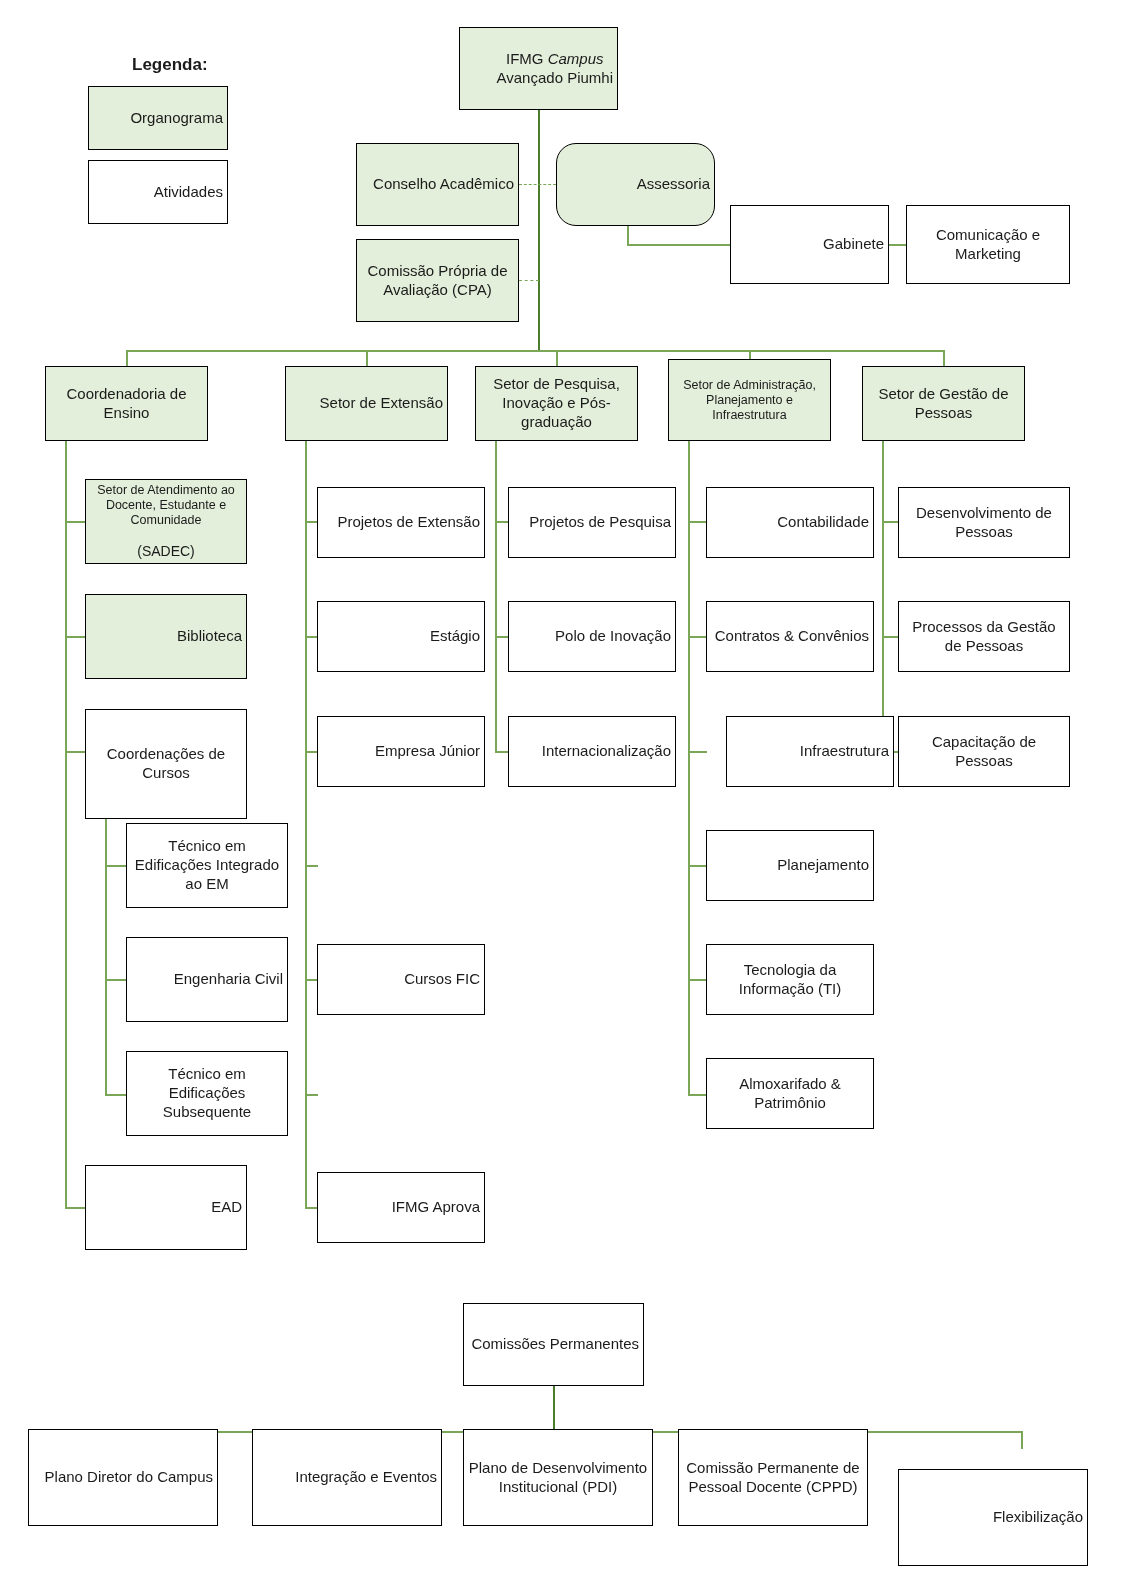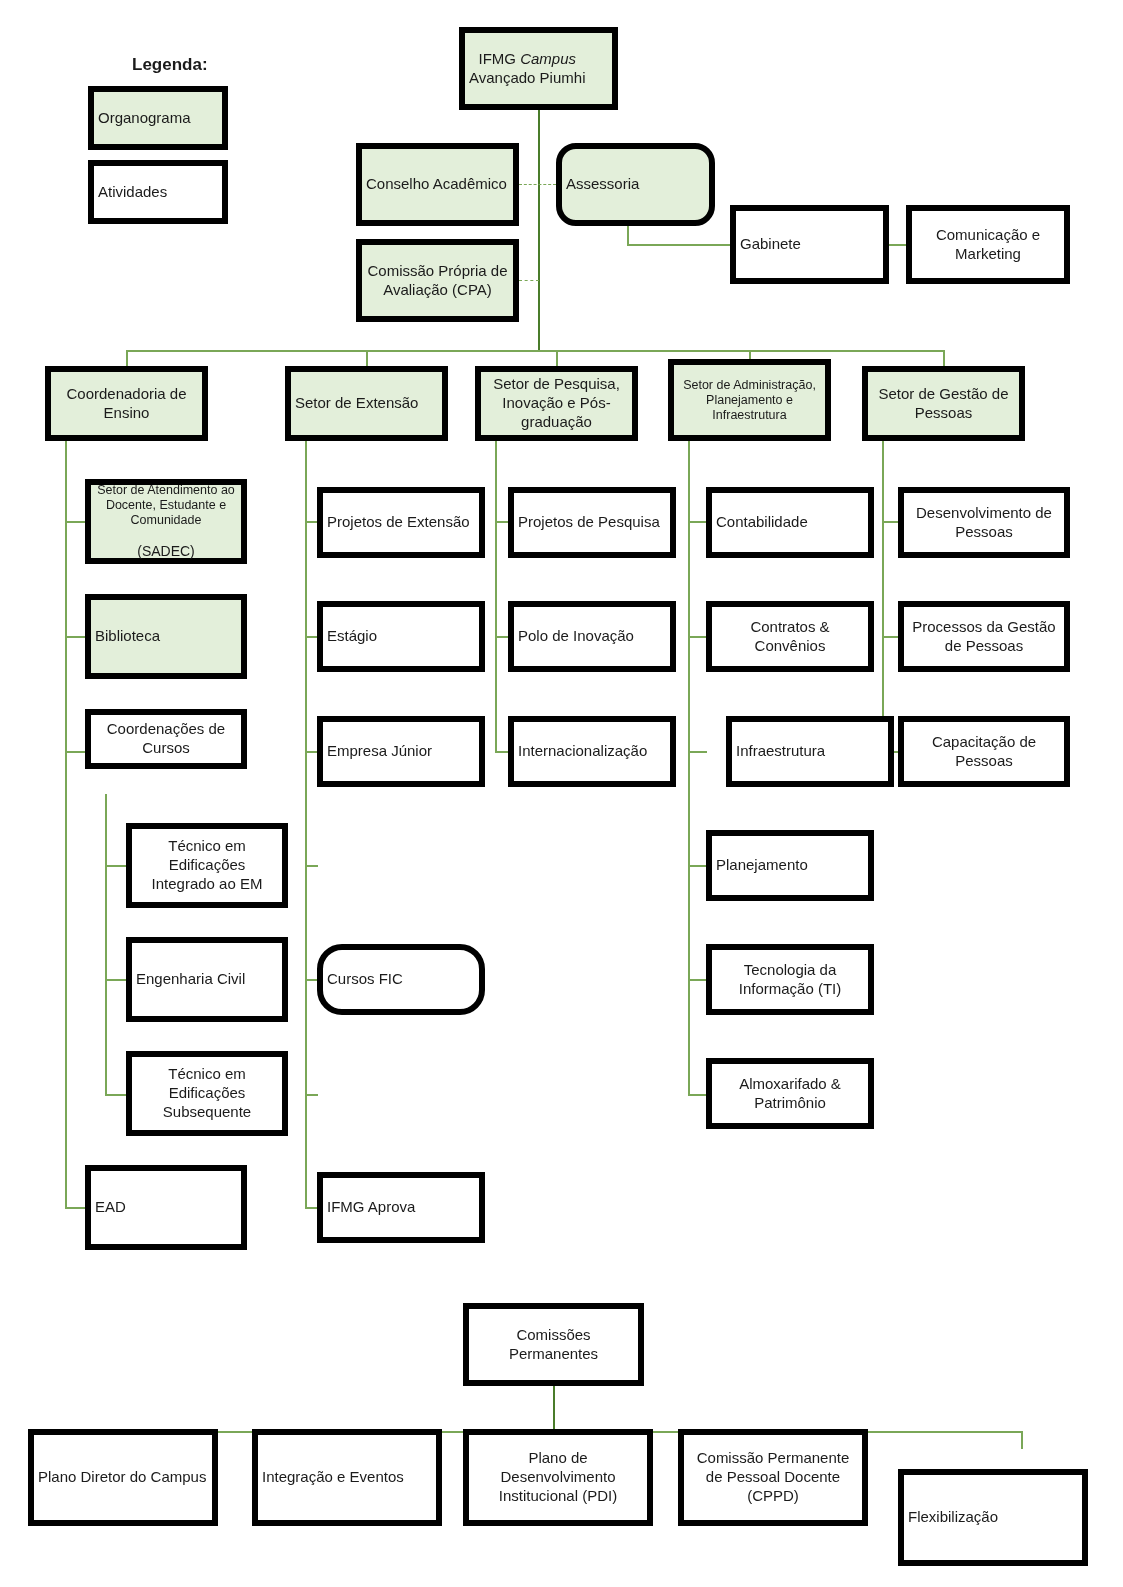--- a/index.html
+++ b/index.html
@@ -11,25 +11,25 @@
     position: relative;
     width: 1123px;
     height: 1587px;
     background: #ffffff;
     font-family: "Liberation Sans", sans-serif;
     overflow: hidden;
   }
   .node {
     position: absolute;
     box-sizing: border-box;
-    border: 6px solid #000000;
+    border: 1px solid #000000;
     background: #ffffff;
     display: flex;
     align-items: center;
-    justify-content: flex-start;
+    justify-content: flex-end;
     text-align: center;
     color: #1b1b1b;
     font-size: 15px;
     line-height: 1.25;
     padding: 2px 4px;
     z-index: 3;
   }
   .node.green { background: #e3efda; }
   .node.small { font-size: 12.5px; line-height: 1.2; }
   .node.legend-title {
@@ -102,21 +102,21 @@
     <div>
       <span>Setor de Atendimento ao Docente, Estudante e Comunidade</span><br><br>
       <span style="font-size:14px">(SADEC)</span>
     </div>
   </div>
   <div class="ln h" style="left:65px; top:521px; width:21px;"></div>
 
   <div class="node green" style="left:85px; top:594px; width:162px; height:85px;">Biblioteca</div>
   <div class="ln h" style="left:65px; top:636px; width:21px;"></div>
 
-  <div class="node" style="left:85px; top:709px; width:162px; height:60px;">Coordenações de Cursos</div>
+  <div class="node" style="left:85px; top:709px; width:162px; height:110px;">Coordenações de Cursos</div>
   <div class="ln h" style="left:65px; top:751px; width:21px;"></div>
 
   <div class="ln v" style="left:105px; top:794px; height:302px;"></div>
 
   <div class="node" style="left:126px; top:823px; width:162px; height:85px;">Técnico em Edificações Integrado ao EM</div>
   <div class="ln h" style="left:105px; top:865px; width:22px;"></div>
 
   <div class="node" style="left:126px; top:937px; width:162px; height:85px;">Engenharia Civil</div>
   <div class="ln h" style="left:105px; top:979px; width:22px;"></div>
 
@@ -133,21 +133,21 @@
   <div class="ln h" style="left:305px; top:521px; width:13px;"></div>
 
   <div class="node" style="left:317px; top:601px; width:168px; height:71px;">Estágio</div>
   <div class="ln h" style="left:305px; top:636px; width:13px;"></div>
 
   <div class="node" style="left:317px; top:716px; width:168px; height:71px;">Empresa Júnior</div>
   <div class="ln h" style="left:305px; top:751px; width:13px;"></div>
 
   <div class="ln h" style="left:305px; top:865px; width:13px;"></div>
 
-  <div class="node" style="left:317px; top:944px; width:168px; height:71px;border-radius:25px;">Cursos FIC</div>
+  <div class="node" style="left:317px; top:944px; width:168px; height:71px;">Cursos FIC</div>
   <div class="ln h" style="left:305px; top:979px; width:13px;"></div>
 
   <div class="ln h" style="left:305px; top:1094px; width:13px;"></div>
 
   <div class="node" style="left:317px; top:1172px; width:168px; height:71px;">IFMG Aprova</div>
   <div class="ln h" style="left:305px; top:1207px; width:13px;"></div>
 
   <div class="node green" style="left:475px; top:366px; width:163px; height:75px;">Setor de Pesquisa, Inovação e Pós-graduação</div>
   <div class="ln v" style="left:495px; top:441px; height:310px;"></div>
 

